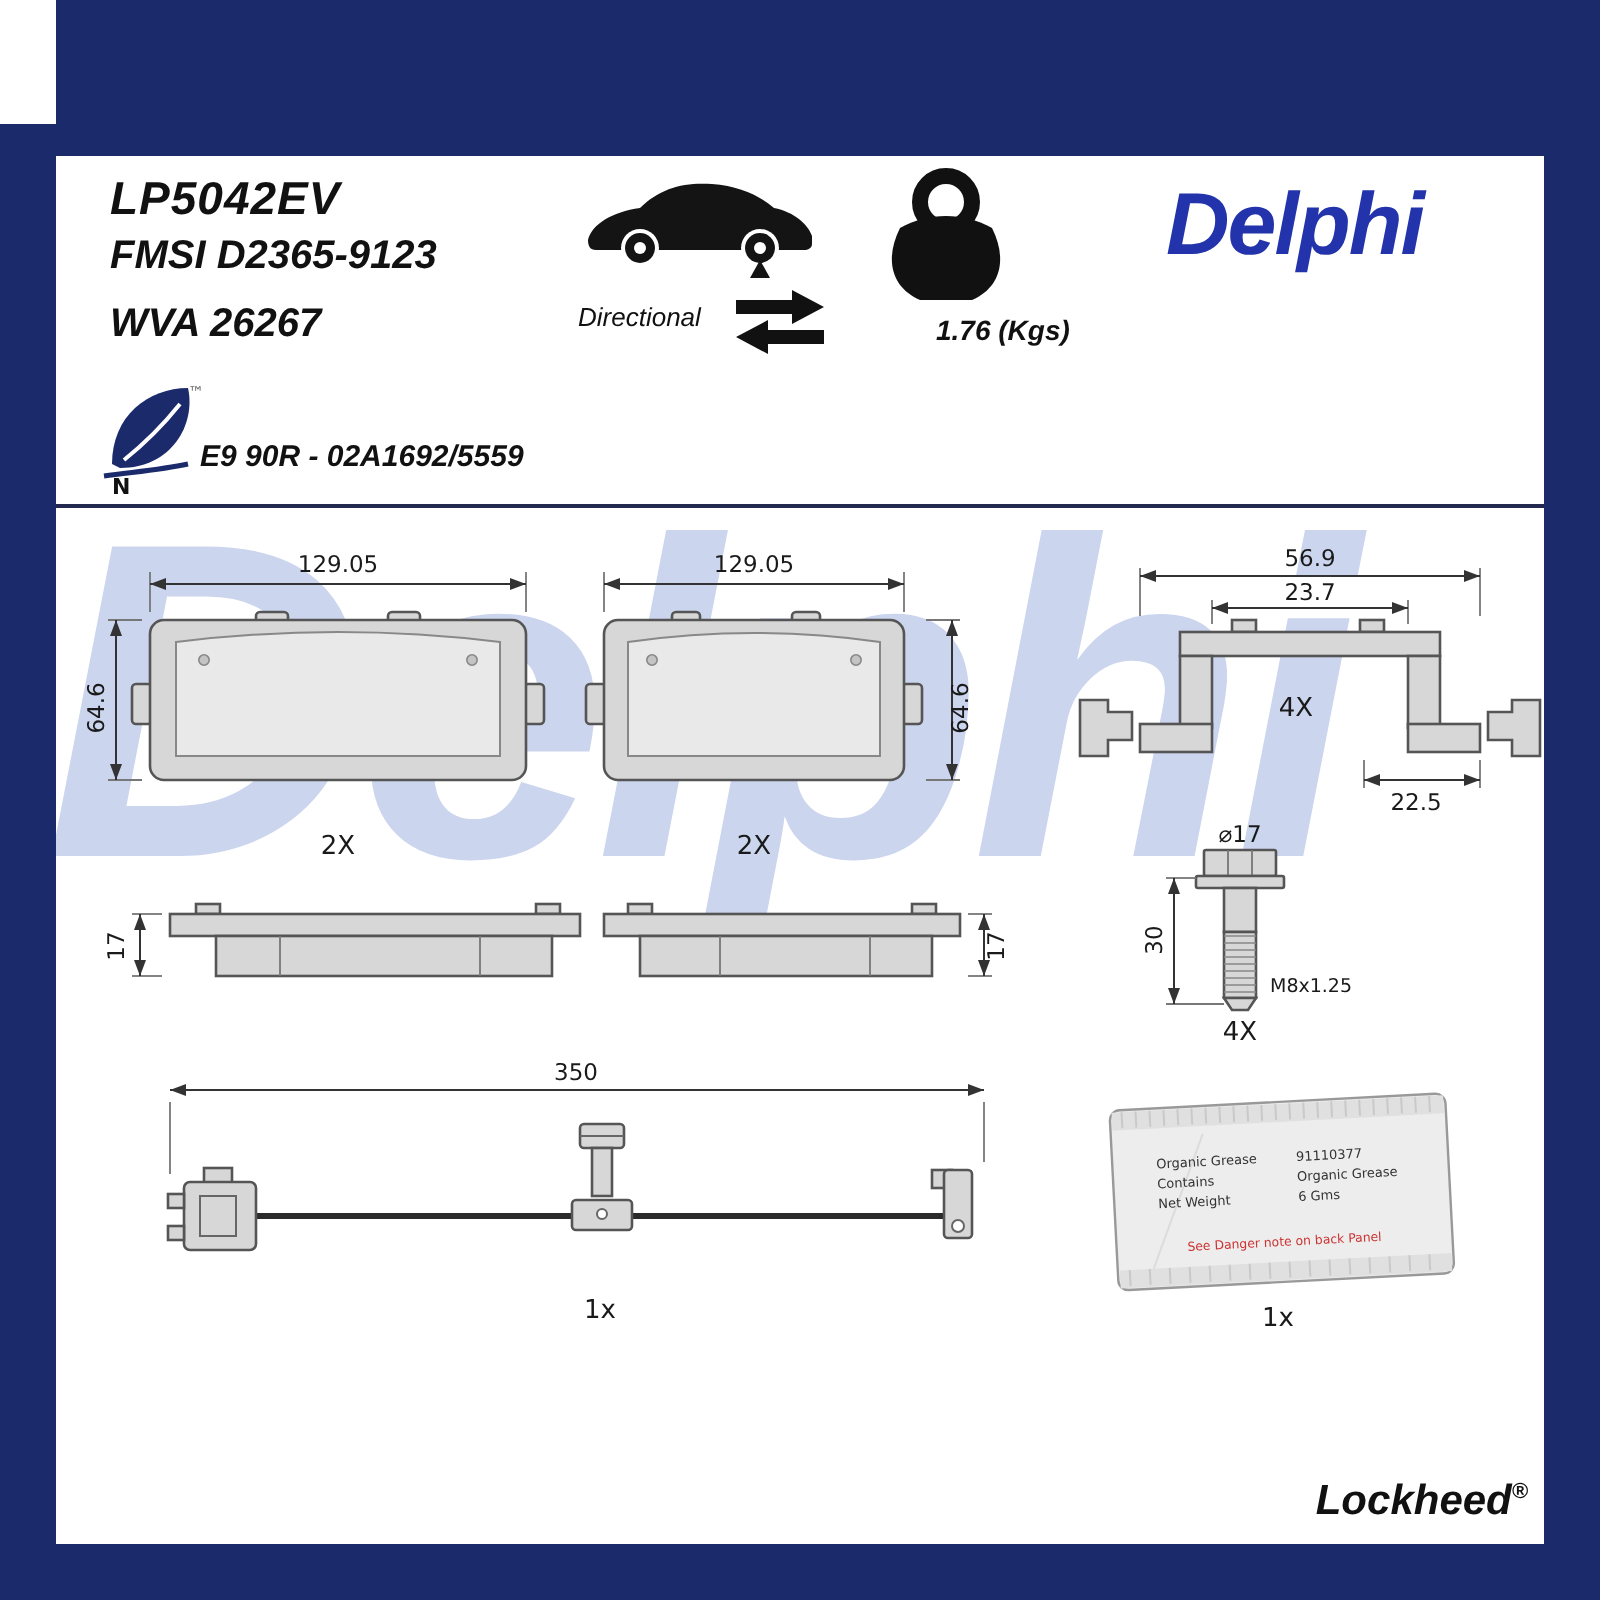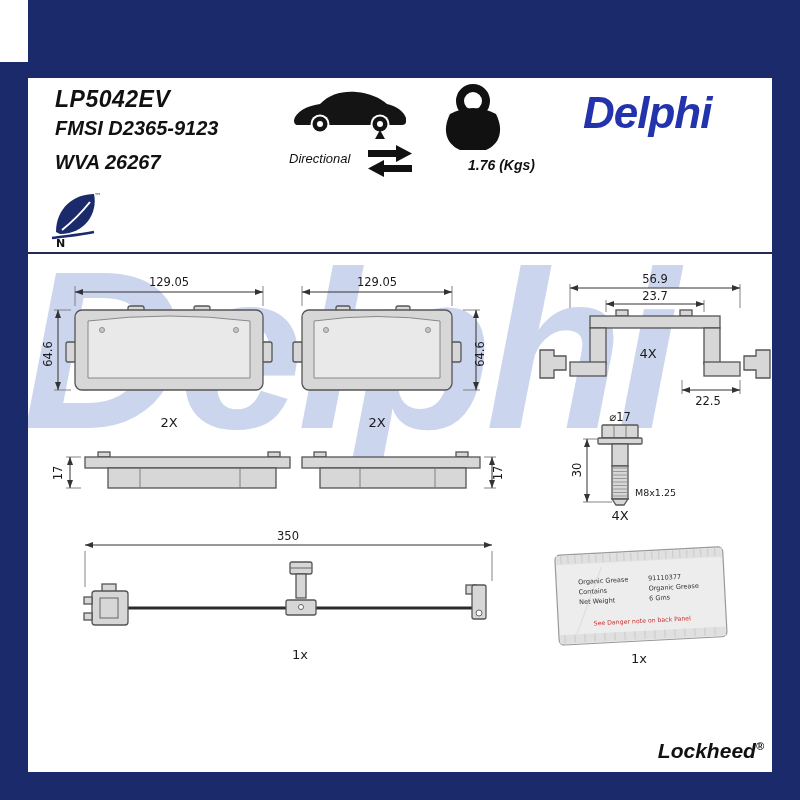--- a/index.html
+++ b/index.html
@@ -78,20 +78,21 @@
 
   <div class="abs logo">Delphi</div>
 
   <svg class="draw" style="left:50px;top:188px;z-index:3;" width="54" height="60" viewBox="0 0 54 60">
     <path d="M6,44 C6,20 24,6 44,6 C48,24 36,46 10,46 Z" fill="#1b2a6b"></path>
     <path d="M12,42 C22,34 32,24 40,14" stroke="#fff" stroke-width="2" fill="none"></path>
     <path d="M2,50 C16,48 30,47 44,44" stroke="#1b2a6b" stroke-width="2.5" fill="none"></path>
     <text x="44" y="11" font-size="8" fill="#666">™</text>
     <text x="6" y="59" font-size="11" font-weight="bold" fill="#111">N</text>
   </svg>
+  <div class="abs approval">E9 90R - 02A1692/5559</div>
   <div class="abs divider"></div>
 
   <svg class="draw" style="left:40px;top:262px;" width="480" height="176" viewBox="0 0 480 176">
     <defs>
       <marker id="ahA" markerWidth="9" markerHeight="8" refX="8" refY="3" orient="auto-start-reverse" markerUnits="userSpaceOnUse">
         <path d="M0,0 L8,3 L0,6 Z" fill="#333"></path>
       </marker>
     </defs>
 
     <g>

